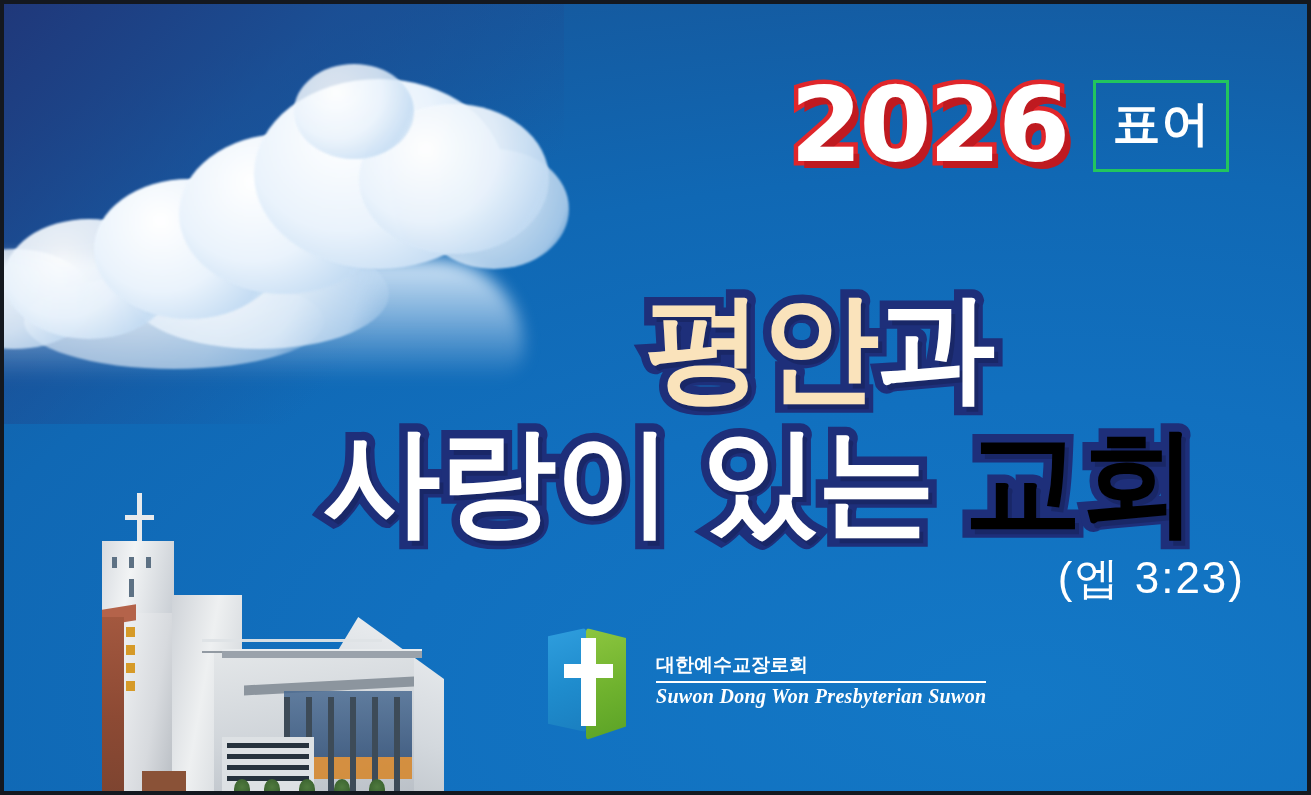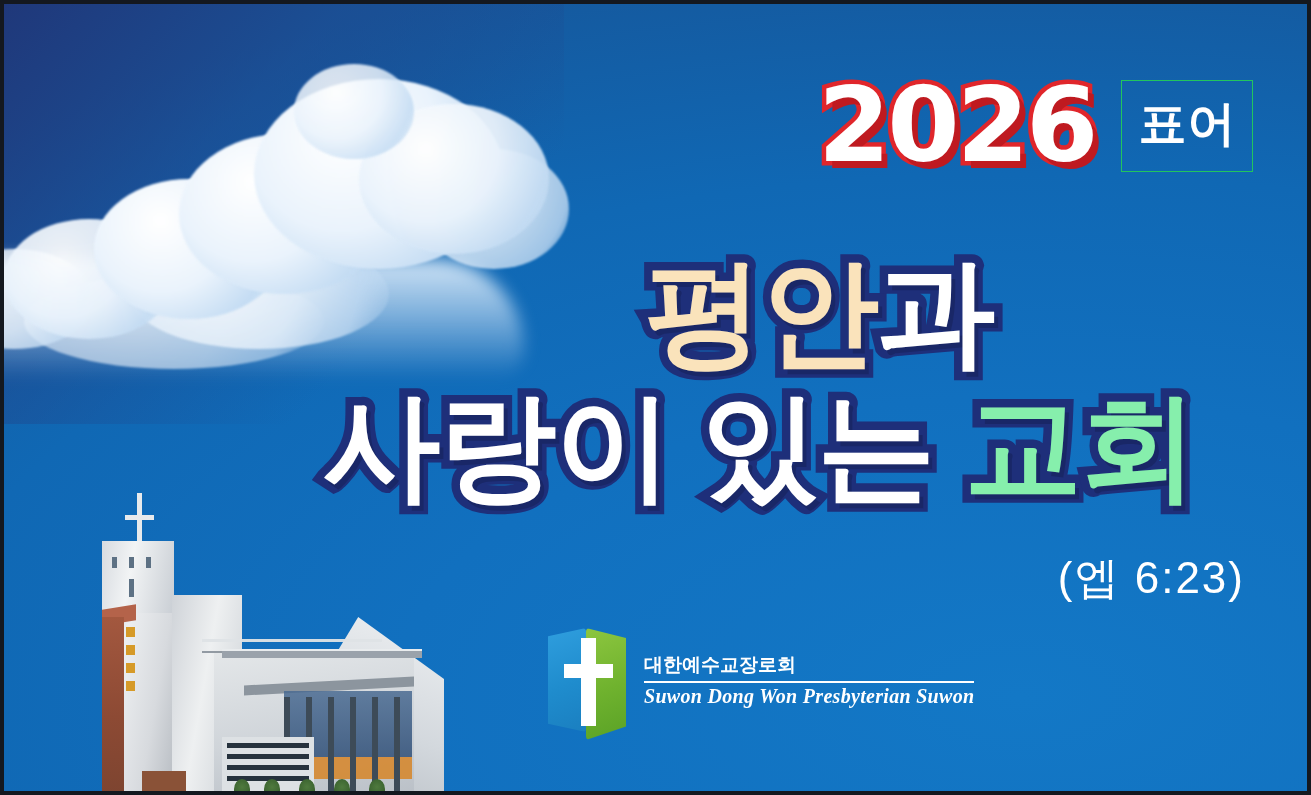--- a/index.html
+++ b/index.html
@@ -50,50 +50,49 @@
     position:absolute;left:786px;top:74px;
     display:flex;align-items:center;gap:26px;
   }
   .year{
     font-size:104px;font-weight:700;line-height:.92;
     font-family:"DejaVu Sans","Liberation Sans",sans-serif;
     color:#ffffff;letter-spacing:-3px;
     -webkit-text-stroke:9px #e0262b;
     paint-order:stroke fill;
     text-shadow:6px 7px 0 #bf1a20;
-    margin-left:28px;
   }
   .slogan-box{
-    border:1px solid #22c55e;
+    border:3px solid #22c55e;
     padding:10px 16px 14px;
     display:flex;align-items:center;justify-content:flex-start;
     min-width:118px;height:92px;
   }
   .slogan-box span{
     color:#fff;font-weight:700;font-size:48px;line-height:1;
     letter-spacing:1px;
   }
 
   
   .headline{position:absolute;left:0;top:248px;width:1250px;}
   .hl-line{
     display:flex;align-items:flex-start;justify-content:flex-end;
     font-weight:700;font-size:118px;line-height:1.03;letter-spacing:-2px;
     white-space:pre;
   }
-  .hl-line.l1{padding-right:230px;}
+  .hl-line.l1{padding-right:230px;margin-top:35px;}
   .hl-line.l2{padding-right:58px;margin-top:12px;text-align:center;}
   .hl{
     -webkit-text-stroke:17px #1e2f7a;
     paint-order:stroke fill;
     text-shadow:4px 5px 0 rgba(20,30,80,.45);
   }
   .hl.cream{color:#fae3bb;}
   .hl.white{color:#ffffff;}
-  .hl.lime{color:#86efac;}
+  .hl.lime{color:#000000;}
 
   .verse{
     position:absolute;right:62px;top:545px;
     color:#ffffff;font-size:44px;font-weight:400;letter-spacing:2px;
   }
 
   
   .photo{position:absolute;left:80px;top:495px;width:360px;height:300px;}
   .ph-tower{position:absolute;left:18px;top:42px;width:72px;height:258px;
     background:linear-gradient(100deg,#c9cdd2 0%,#eceef0 35%,#d7dade 70%,#b6bbc1 100%);}
@@ -124,21 +123,21 @@
   .ph-orange{position:absolute;left:200px;top:258px;width:128px;height:22px;background:#d58a34;opacity:.92;}
   .ph-louver{position:absolute;left:138px;top:238px;width:92px;height:58px;background:#dde1e4;}
   .ph-louver i{display:block;height:5px;margin:6px 5px;background:#26323d;}
   .ph-canopy{position:absolute;left:160px;top:182px;width:170px;height:10px;
     background:#8c959e;transform:skewY(-3deg);}
   .ph-door{position:absolute;left:58px;top:272px;width:44px;height:28px;background:#8a5237;}
   .ph-tree{position:absolute;bottom:0;width:16px;height:20px;
     background:radial-gradient(circle at 50% 40%,#4f7a3e 0%,#2f5527 100%);border-radius:50% 50% 40% 40%;}
 
   
-  .logo{position:absolute;left:540px;top:620px;display:flex;align-items:center;gap:14px;}
+  .logo{position:absolute;left:540px;top:620px;display:flex;align-items:center;gap:26px;}
   .logo-mark{position:relative;width:86px;height:112px;}
   .door-l{position:absolute;left:4px;top:4px;width:38px;height:104px;
     background:linear-gradient(160deg,#2f9ede 0%,#1f8ccd 55%,#1a7fc0 100%);
     clip-path:polygon(0 8%,100% 0,100% 100%,0 92%);
     border-radius:4px;}
   .door-r{position:absolute;left:42px;top:4px;width:40px;height:112px;
     background:linear-gradient(160deg,#8dc63f 0%,#6fb22e 55%,#5aa226 100%);
     clip-path:polygon(0 0,100% 9%,100% 88%,0 100%);
     border-radius:4px;}
   .logo-cross-v{position:absolute;left:37px;top:14px;width:15px;height:88px;background:#fff;}
@@ -181,21 +180,21 @@
 
   <div class="headline">
     <div class="hl-line l1">
       <span class="hl cream">평안</span><span class="hl white">과 </span>
     </div>
     <div class="hl-line l2">
       <span class="hl white">사랑이 있는 </span><span class="hl lime">교회</span>
     </div>
   </div>
 
-  <div class="verse">(엡 6:23)</div>
+  <div class="verse">(엡 3:23)</div>
 
   <div class="photo">
     <div class="ph-cross-v"></div>
     <div class="ph-cross-h"></div>
     <div class="ph-tower"></div>
     <div class="ph-tower-top"></div>
     <div class="ph-slit" style="left:28px;top:58px;"></div>
     <div class="ph-slit" style="left:45px;top:58px;"></div>
     <div class="ph-slit" style="left:62px;top:58px;"></div>
     <div class="ph-slit" style="left:45px;top:80px;height:18px;"></div>

